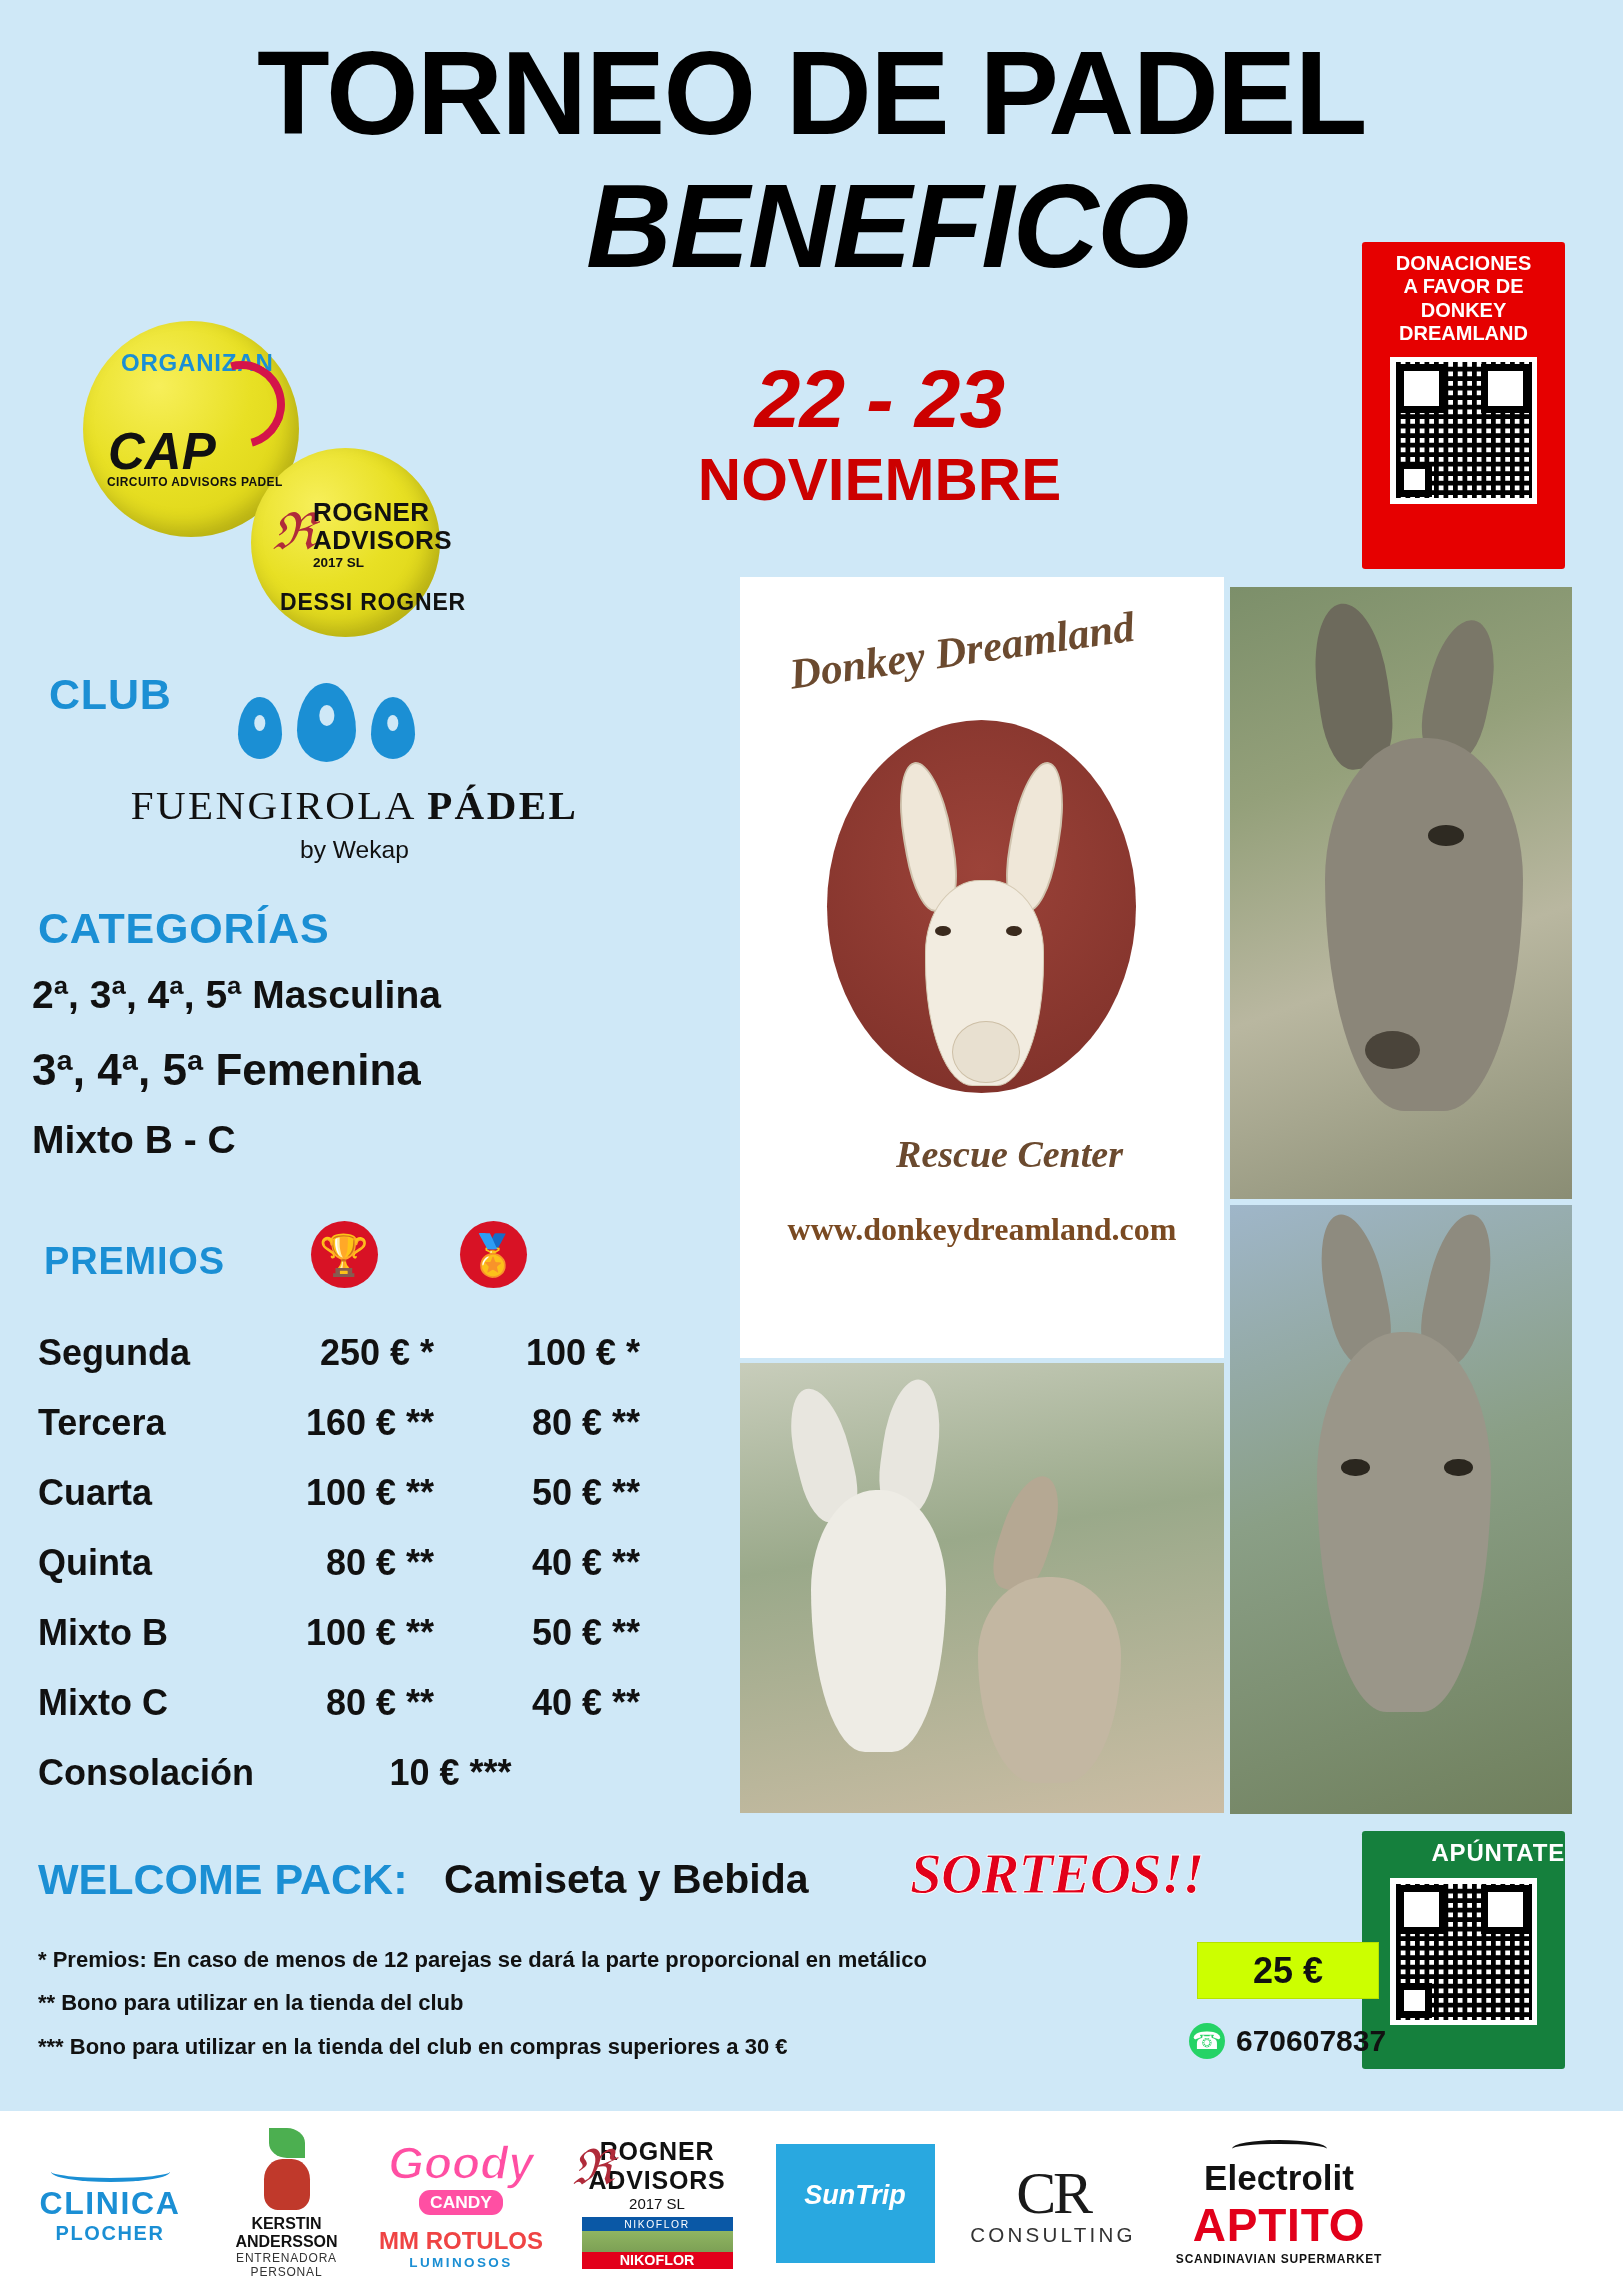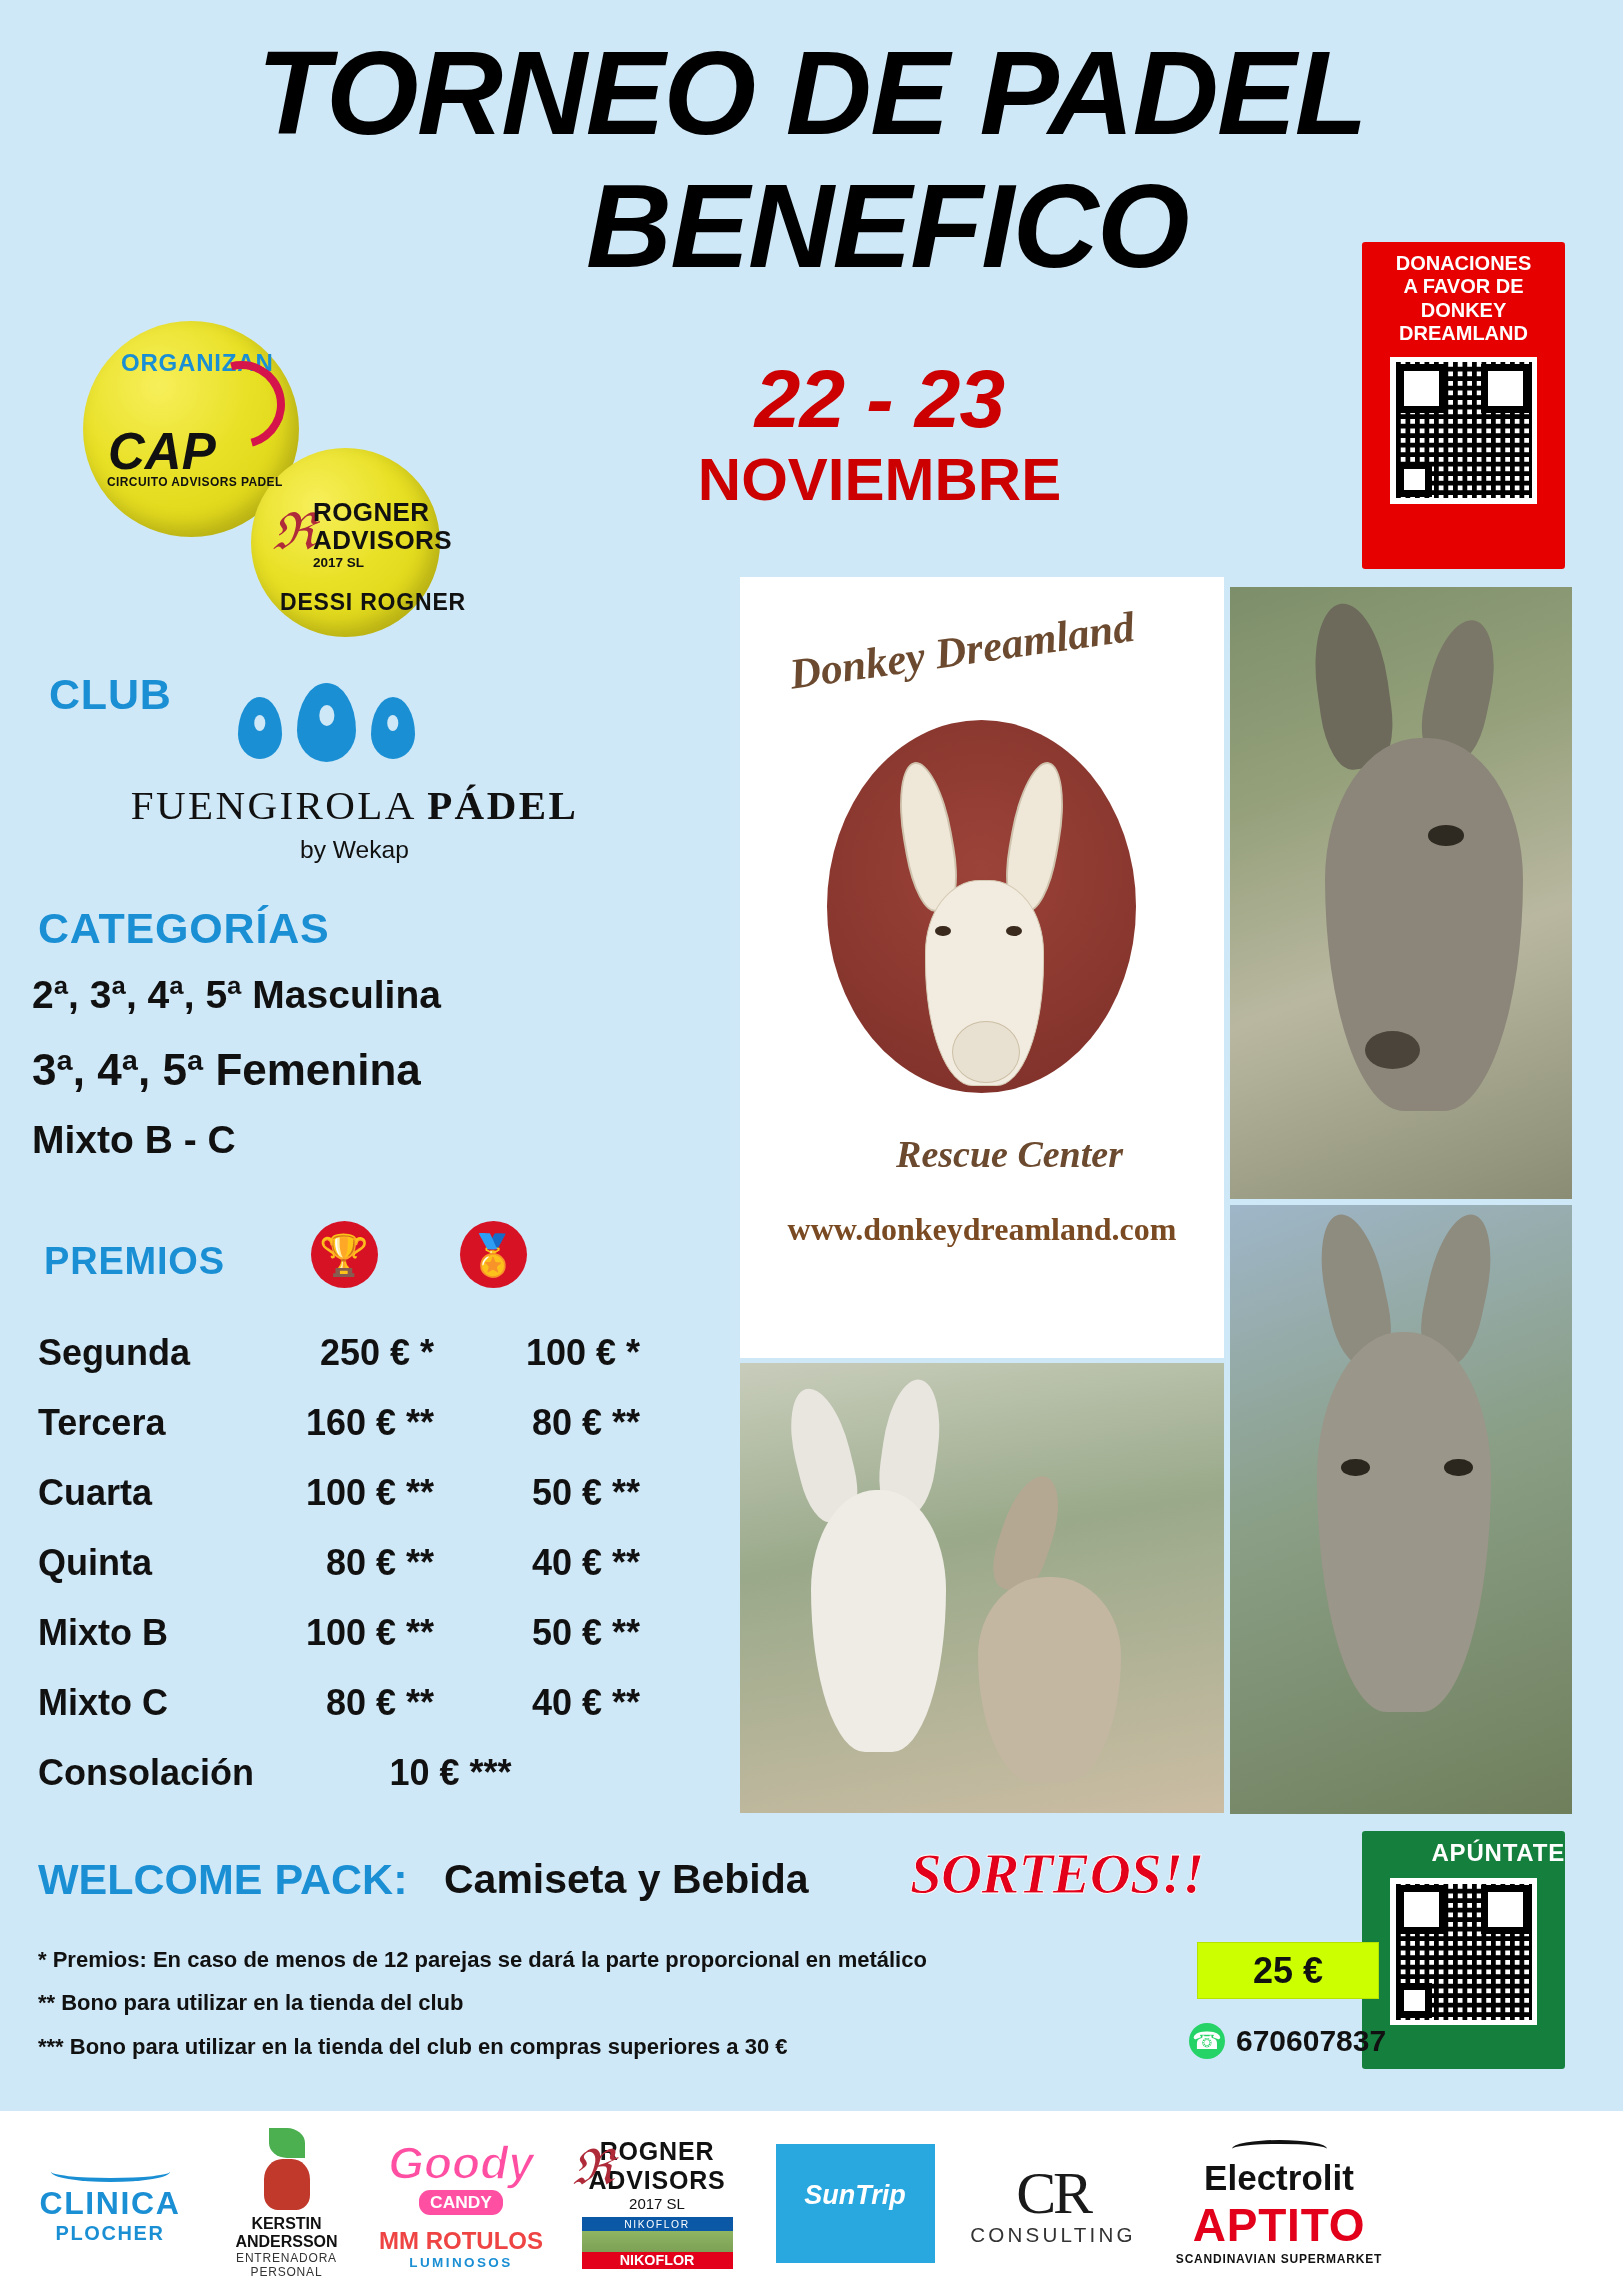--- a/index.html
+++ b/index.html
@@ -12,21 +12,21 @@
     overflow: hidden;
   }
   .poster {
     position: absolute; inset: 0;
     background: #cfe8f7;
   }
 
   
   .title-block { position:absolute; top:33px; left:0; width:1623px; text-align:center; }
   .title-line1 {
-    font-size: 119px; font-weight: 900; font-style: italic; letter-spacing: -1.6px;
+    font-size: 119px; font-weight: 900; letter-spacing: -1.6px;
     color:#000; line-height: 1.0; white-space: nowrap;
   }
   .title-line2 {
     font-size: 119px; font-weight: 900; font-style: italic; letter-spacing: -1.6px;
     color:#000; line-height: 1.0; margin-top: 14.3px;
     padding-left: 151px;
   }
   .dates {
     position:absolute; top:358px; left:602px; width:555px; text-align:center;
   }

